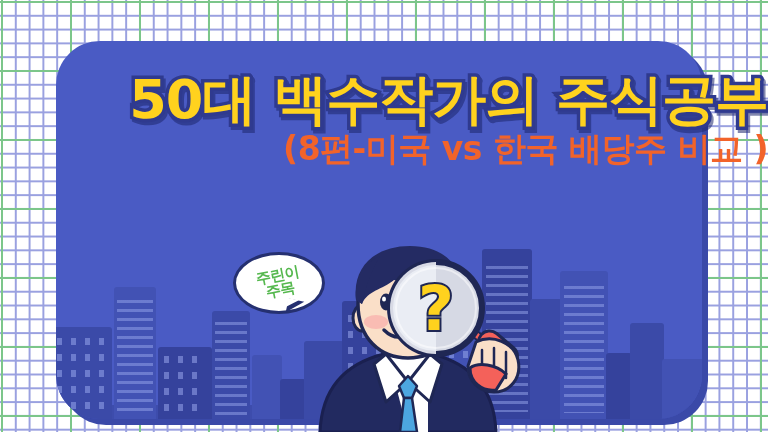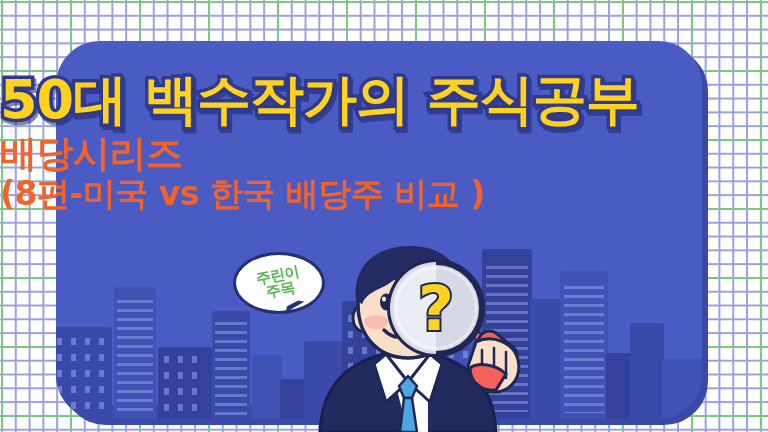--- a/index.html
+++ b/index.html
@@ -97,23 +97,23 @@
     position: absolute;
     left: 0; right: 0; bottom: 0;
     height: 14px;
     background: #3d4cac;
   }
 
   
   #headline {
     position: absolute;
     left: 0;
-    right: 14px;
+    right: 0;
     top: 72px;
-    text-align: left;
+    text-align: right;
     pointer-events: none;
   }
   #title-main {
     font-family: "DejaVu Sans", sans-serif;
     font-size: 54px;
     font-weight: bold;
     letter-spacing: -1px;
     color: #FFD21E;
     -webkit-text-stroke: 7px #2f3a8f;
     paint-order: stroke fill;
@@ -253,21 +253,20 @@
     <div class="bldg light" style="left:504px; width:48px; height:148px; border-radius:3px 3px 0 0;">
       <div class="stripes"></div>
     </div>
     <div class="bldg dark" style="left:550px; width:26px; height:66px; border-radius:3px 3px 0 0;"></div>
     <div class="bldg" style="left:574px; width:34px; height:96px; border-radius:3px 3px 0 0;"></div>
     <div class="bldg light" style="left:606px; width:44px; height:60px; border-radius:3px 3px 0 0;"></div>
   </div>
 
   <div id="headline">
     <div id="title-main">50대 백수작가의 주식공부</div>
-    <div id="title-sub1">배당시리즈</div>
     <div id="title-sub2">(8편-미국 vs 한국 배당주 비교 )</div>
   </div>
 
   <div id="character">
     <svg width="280" height="186" viewBox="0 0 280 186" xmlns="http://www.w3.org/2000/svg">
 
       <g>
         <path d="M20 186 C22 136 52 116 84 108 L132 108 C164 116 194 136 196 186 Z" fill="#222a60" stroke="#1a2050" stroke-width="3"></path>
       </g>
 

